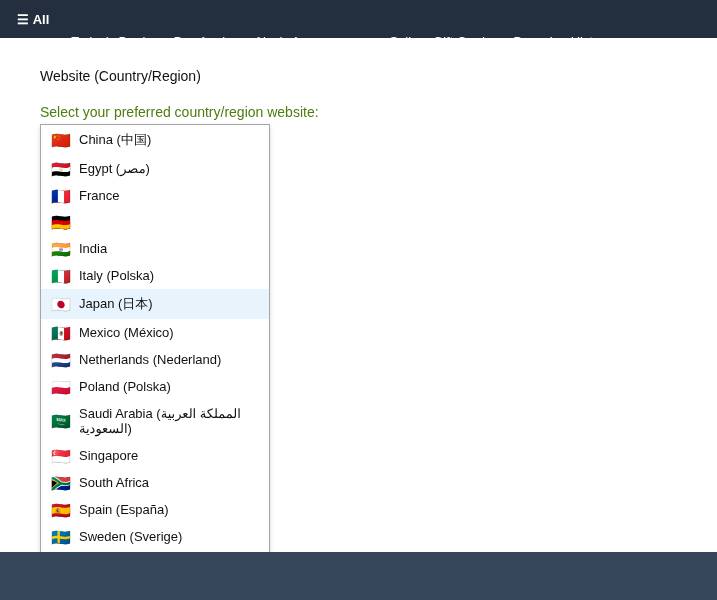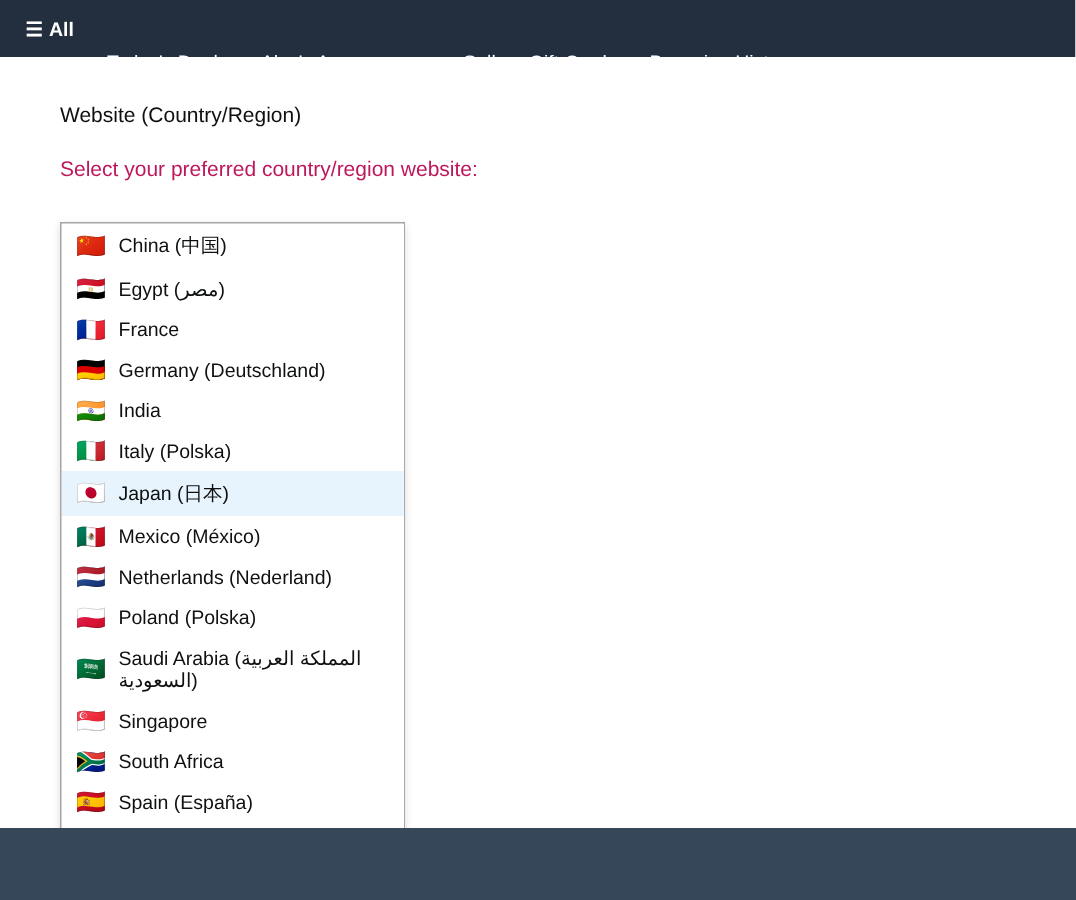--- a/index.html
+++ b/index.html
@@ -42,22 +42,22 @@
       padding: 30px 40px;
     }
     .page-title {
       font-size: 14px;
       font-weight: normal;
       margin-bottom: 20px;
       color: #0f1111;
     }
     .subtitle {
       font-size: 14px;
-      color: #be185d;
-      margin-bottom: 28px;
+      color: #4d7c0f;
+      margin-bottom: 4px;
     }
 
     
     .dropdown-wrapper {
       position: relative;
       display: inline-block;
     }
 
     .dropdown-list {
       width: 230px;
@@ -109,20 +109,21 @@
   </style>
 </head>
 <body>
 
 <nav class="navbar">
   <div class="nav-all">
     <span>☰</span>
     <span>All</span>
   </div>
   <div class="nav-item">Today's Deals</div>
+  <div class="nav-item">Buy Again</div>
   <div class="nav-item">Alex's Amazon.com</div>
   <div class="nav-item">Sell</div>
   <div class="nav-item">Gift Cards</div>
   <div class="nav-item has-arrow">
     <span>Browsing History</span>
 
   </div>
 </nav>
 
 <div class="main">
@@ -139,21 +140,20 @@
         <div class="dropdown-item">
           <span class="flag">🇪🇬</span>
           <span>Egypt (‫مصر‬‎)</span>
         </div>
         <div class="dropdown-item">
           <span class="flag">🇫🇷</span>
           <span>France</span>
         </div>
         <div class="dropdown-item">
           <span class="flag">🇩🇪</span>
-          <span>Germany (Deutschland)</span>
         </div>
         <div class="dropdown-item">
           <span class="flag">🇮🇳</span>
           <span>India</span>
         </div>
         <div class="dropdown-item">
           <span class="flag">🇮🇹</span>
           <span>Italy (Polska)</span>
         </div>
         <div class="dropdown-item selected">

